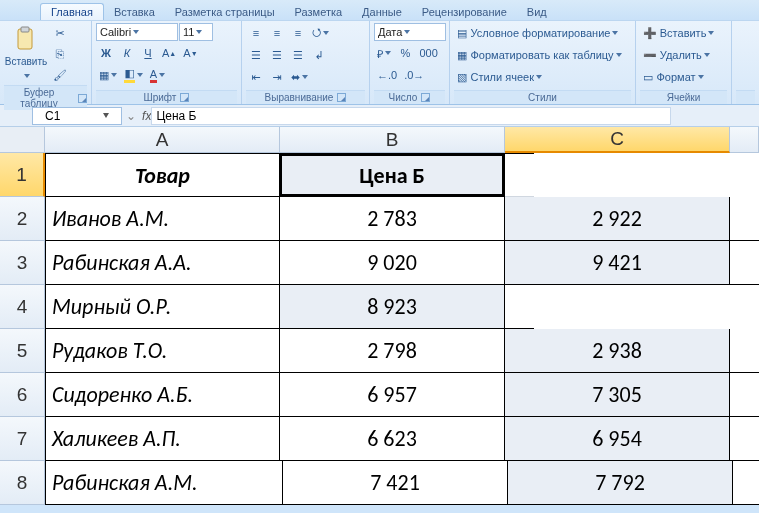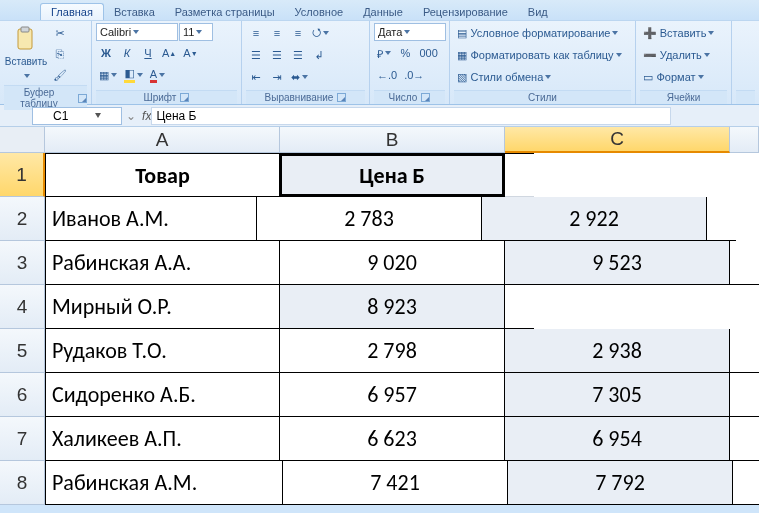--- a/index.html
+++ b/index.html
@@ -103,21 +103,21 @@
   .formula-row{
     display:flex; align-items:center;
     height:22px;
     background:#e6eff9;
     border-bottom:1px solid #b6cfe9;
     font-size:12px;
   }
   .name-box{
     width:90px; margin-left:32px;
     background:#fff; border:1px solid #9fbfe2;
-    height:18px; padding:0 20px;
+    height:18px; padding:0 12px;
     display:flex; align-items:center; justify-content:space-between;
   }
   .name-box::after{
     content:""; border-left:3px solid transparent;border-right:3px solid transparent;border-top:5px solid #555;
   }
   .fx-area{display:flex;align-items:center;gap:6px;margin-left:4px;}
   .fx-ico{font-style:italic;color:#555;}
   .formula-input{
     background:#fff;border:1px solid #c7d8ec;
     height:18px; padding:0 4px;
@@ -154,38 +154,38 @@
     padding:0 6px;
     display:flex;align-items:center;
     font-family: Calibri, sans-serif;
     font-size:22px;
     color:#000;
   }
   .hd{ font-weight:bold; justify-content:center; }
   .num{ justify-content:center; }
   .bthick .cell{ border-right:1.5px solid #000; border-bottom:1.5px solid #000;}
   .row-first .cell{ border-top:1.5px solid #000;}
-  .col-first{ border-left:1.5px solid #000;}
+  .col-first{ border-left:1.5px solid #000;font-style:italic;}
   
   .col-sel{
     background:#e9eef5;
   }
   .sel-outline{
     box-shadow: inset 0 0 0 2px #000;
   }
 
 </style>
 </head>
 <body>
 
 <div class="ribbon-tabs">
   <div class="tab active">Главная</div>
   <div class="tab">Вставка</div>
   <div class="tab">Разметка страницы</div>
-  <div class="tab">Условное</div>
+  <div class="tab">Разметка</div>
   <div class="tab">Данные</div>
   <div class="tab">Рецензирование</div>
   <div class="tab">Вид</div>
 </div>
 
 <div class="ribbon">
 
   <div class="ribbon-group" style="width:92px">
     <div class="ribbon-group-body">
       <div class="rbtn big-btn">
@@ -291,21 +291,21 @@
     <div class="ribbon-group-title">
         <span>Число</span>
         <span class="corner"></span>
       </div>
   </div>
 
   <div class="ribbon-group" style="width:186px">
     <div class="ribbon-group-body" style="flex-direction:column;gap:2px;align-items:stretch">
       <div class="rbtn dd" style="justify-content:flex-start;width:100%"><span>▤</span>&nbsp;<span>Условное форматирование</span></div>
       <div class="rbtn dd" style="justify-content:flex-start;width:100%"><span>▦</span>&nbsp;<span>Форматировать как таблицу</span></div>
-      <div class="rbtn dd" style="justify-content:flex-start;width:100%"><span>▧</span>&nbsp;<span>Стили обмена</span></div>
+      <div class="rbtn dd" style="justify-content:flex-start;width:100%"><span>▧</span>&nbsp;<span>Стили ячеек</span></div>
     </div>
     <div class="ribbon-group-title">
         <span>Стили</span>
       </div>
   </div>
 
   <div class="ribbon-group" style="width:96px">
     <div class="ribbon-group-body" style="flex-direction:column;gap:2px;align-items:stretch">
       <div class="rbtn dd" style="justify-content:flex-start;width:100%"><span>➕</span>&nbsp;<span>Вставить</span></div>
       <div class="rbtn dd" style="justify-content:flex-start;width:100%"><span>➖</span>&nbsp;<span>Удалить</span></div>
@@ -345,30 +345,30 @@
         <div class="col-h" style="width:29px"></div>
       </div>
       <div style="display:flex" class="bthick row-first">
         <div class="row-h sel" style="height:44px">1</div>
         <div class="cell hd col-first" style="width:235px;height:44px">Товар</div>
         <div class="cell hd col-sel sel-outline" style="width:225px;height:44px">Цена Б</div>
         <div class="cell" style="width:29px;height:44px;border-right:none;border-bottom:1px solid #d0d7e0"></div>
       </div>
       <div style="display:flex" class="bthick">
         <div class="row-h" style="height:44px">2</div>
-        <div class="cell col-first" style="width:212px;height:44px">Иванов А.М.</div>
+        <div class="cell col-first" style="width:235px;height:44px">Иванов А.М.</div>
         <div class="cell num" style="width:225px;height:44px">2 783</div>
         <div class="cell num col-sel" style="width:225px;height:44px">2 922</div>
         <div class="cell" style="width:29px;height:44px;border-right:none"></div>
       </div>
       <div style="display:flex" class="bthick">
         <div class="row-h" style="height:44px">3</div>
         <div class="cell col-first" style="width:235px;height:44px">Рабинская А.А.</div>
         <div class="cell num" style="width:225px;height:44px">9 020</div>
-        <div class="cell num col-sel" style="width:225px;height:44px">9 523</div>
+        <div class="cell num col-sel" style="width:225px;height:44px">9 421</div>
         <div class="cell" style="width:29px;height:44px;border-right:none"></div>
       </div>
       <div style="display:flex" class="bthick">
         <div class="row-h" style="height:44px">4</div>
         <div class="cell col-first" style="width:235px;height:44px">Мирный О.Р.</div>
         <div class="cell num col-sel" style="width:225px;height:44px">8 923</div>
         <div class="cell" style="width:29px;height:44px;border-right:none"></div>
       </div>
       <div style="display:flex" class="bthick">
         <div class="row-h" style="height:44px">5</div>

